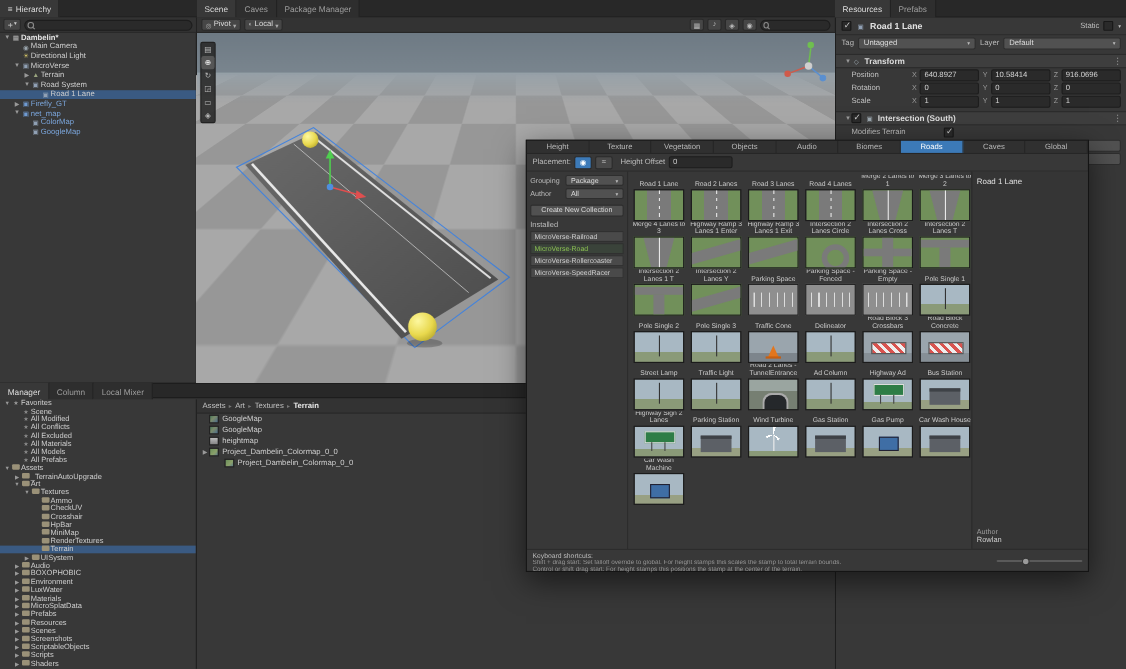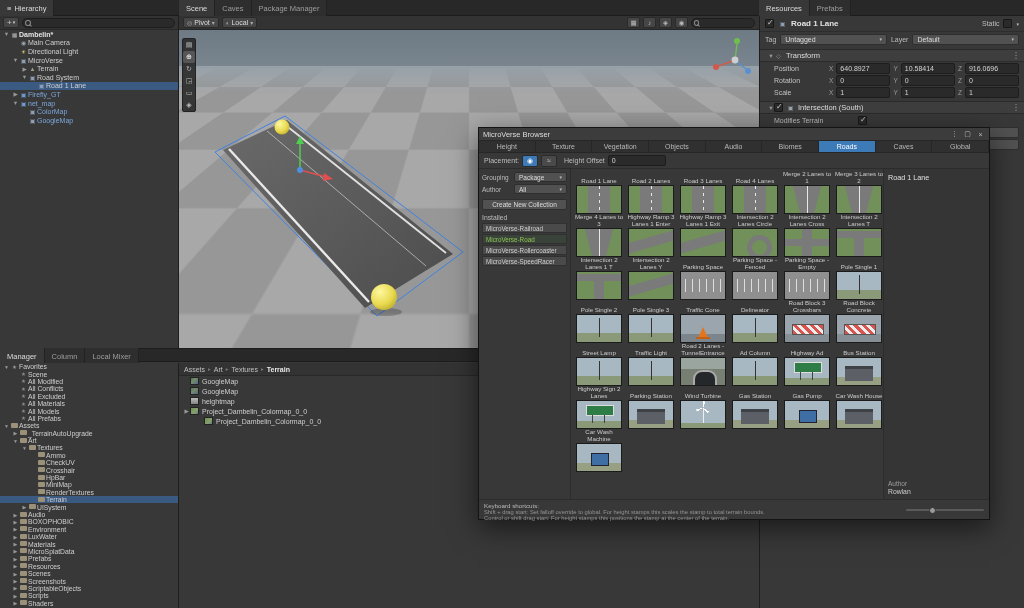--- a/index.html
+++ b/index.html
@@ -58,21 +58,21 @@
 #toolstrip{position:absolute;left:3px;top:8px;width:14px;background:rgba(42,42,42,.9);border:1px solid #222;border-radius:2px;display:flex;flex-direction:column}
 .tool{width:12px;height:12px;display:flex;align-items:center;justify-content:center;font-size:7px;color:#bbb}
 .tool.active{background:#565656;border-radius:2px;color:#fff}
 
 #inspector{position:absolute;left:759px;top:16px;width:265px;height:592px;background:#383838;border-left:1px solid #1e1e1e;font-size:7.5px}
 .ihead{height:16px;display:flex;align-items:center;gap:4px;padding:0 5px;border-bottom:1px solid #2d2d2d}
 .iname{font-weight:bold;font-size:8px;color:#e2e2e2;flex:1}
 .itag{height:14px;display:flex;align-items:center;gap:4px;padding:0 5px}
 .lab{color:#bdbdbd;font-size:7px}
 .chead{height:13px;background:#3e3e3e;border-top:1px solid #2b2b2b;border-bottom:1px solid #2b2b2b;display:flex;align-items:center;gap:3px;padding:0 4px;margin-top:3px}
-.chead .title{font-weight:normal;color:#ddd;flex:1}
+.chead .title{font-weight:bold;color:#ddd;flex:1}
 .chead .kebab{color:#aaa;font-size:8px}
 .trow{height:12px;display:flex;align-items:center;gap:3px;padding:0 5px 0 14px}
 .tlabel{width:52px;flex:0 0 52px;color:#c2c2c2;font-size:7px}
 .axis{color:#9a9a9a;font-size:6.5px}
 .trow .field{flex:1;min-width:0}
 .prow{height:12px;display:flex;align-items:center;gap:4px;padding:0 5px 0 14px}
 .prow .lab{width:80px;flex:0 0 80px}
 .selectbtn{flex:1;background:#515151;border:1px solid #2e2e2e;border-radius:2px;height:11px;line-height:10px;text-align:center;color:#ddd;font-size:7px}
 
 #projtabs{position:absolute;left:0;top:348px;width:759px;height:14px;background:#282828;border-top:1px solid #1c1c1c;border-bottom:1px solid #1c1c1c}
@@ -661,27 +661,20 @@
       </div>
       <div class="frow d1 last">
         <span class="fold"></span>
         <span class="fic fic-map"></span>
         <span>Project_Dambelin_Colormap_0_0</span>
       </div>
   </div>
 </div>
 
 <div id="browser">
-  <div class="btitle">
-    <span>MicroVerse Browser</span>
-    <span class="sp"></span>
-    <span class="wicon"><span>⋮</span></span>
-      <span class="wicon"><span>▢</span></span>
-      <span class="wicon last"><span>×</span></span>
-  </div>
   <div class="btabs">
     <div class="btab"><span>Height</span></div>
       <div class="btab"><span>Texture</span></div>
       <div class="btab"><span>Vegetation</span></div>
       <div class="btab"><span>Objects</span></div>
       <div class="btab"><span>Audio</span></div>
       <div class="btab"><span>Biomes</span></div>
       <div class="btab active"><span>Roads</span></div>
       <div class="btab"><span>Caves</span></div>
       <div class="btab last"><span>Global</span></div>

